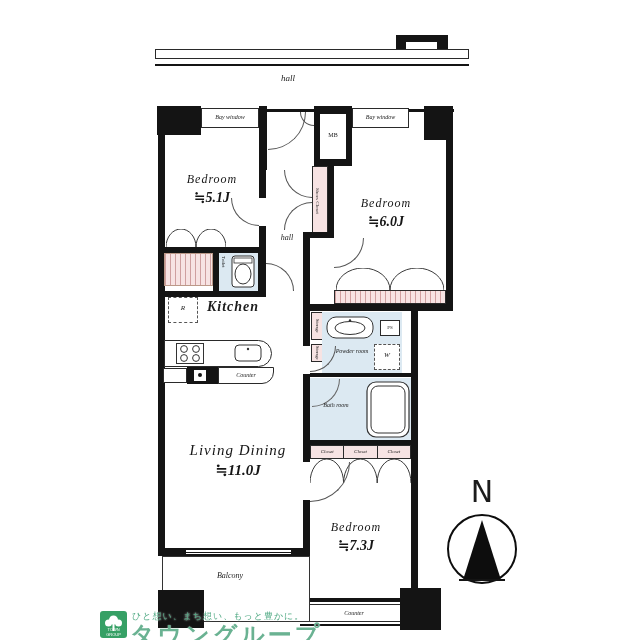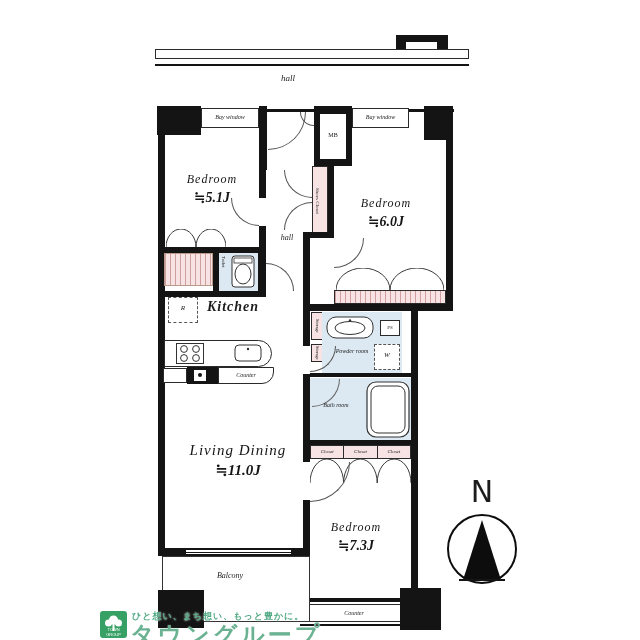--- a/index.html
+++ b/index.html
@@ -27,21 +27,21 @@
   .arc.tr{border-width:1px 1px 0 0;border-top-right-radius:100%;}
   .vtxt{writing-mode:vertical-rl;text-orientation:mixed;}
   .t5{font-size:5px;}
   .t6{font-size:6px;}
   .t7{font-size:7px;}
   .t8{font-size:8px;}
   .t9{font-size:9px;}
   svg{display:block;}
   .compass-n{position:absolute;font-family:"DejaVu Sans","Liberation Sans",sans-serif;font-size:30px;font-weight:500;}
   .tri{position:absolute;width:0;height:0;border-left:19px solid transparent;border-right:19px solid transparent;border-bottom:60px solid #0d0d0d;}
-  .wm-tag{position:absolute;font-family:"DejaVu Sans","Liberation Sans",sans-serif;font-size:9px;font-weight:700;color:#4fa983;letter-spacing:1px;text-shadow:0 0 2px #fff;}
+  .wm-tag{position:absolute;font-family:"DejaVu Sans","Liberation Sans",sans-serif;font-size:9px;font-weight:400;color:#4fa983;letter-spacing:1px;text-shadow:0 0 2px #fff;}
   .wm-co{position:absolute;font-family:"DejaVu Sans","Liberation Sans",sans-serif;font-size:24px;font-weight:800;color:rgba(56,152,110,0.75);letter-spacing:3px;text-shadow:0 0 1px #fff;}
   .logo-sq{position:absolute;background:#36a065;border-radius:3px;}
   .logo-cap{position:absolute;color:#fff;font-family:"Liberation Sans",sans-serif;font-size:4px;text-align:center;width:100%;bottom:1px;left:0;}
 </style>
 </head>
 <body>
 
 <div id="canvas">
 
   <div class="wall" style="left:396px;top:35px;width:52px;height:23px;"></div>

